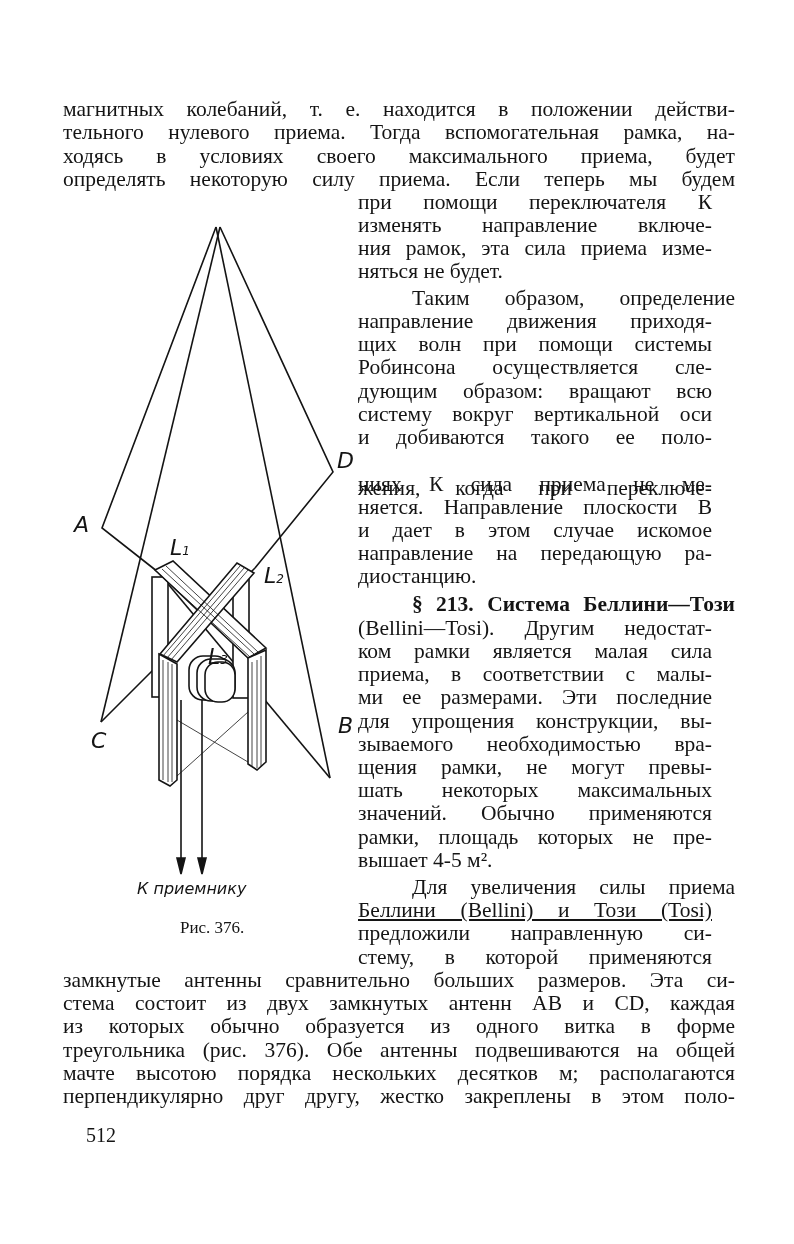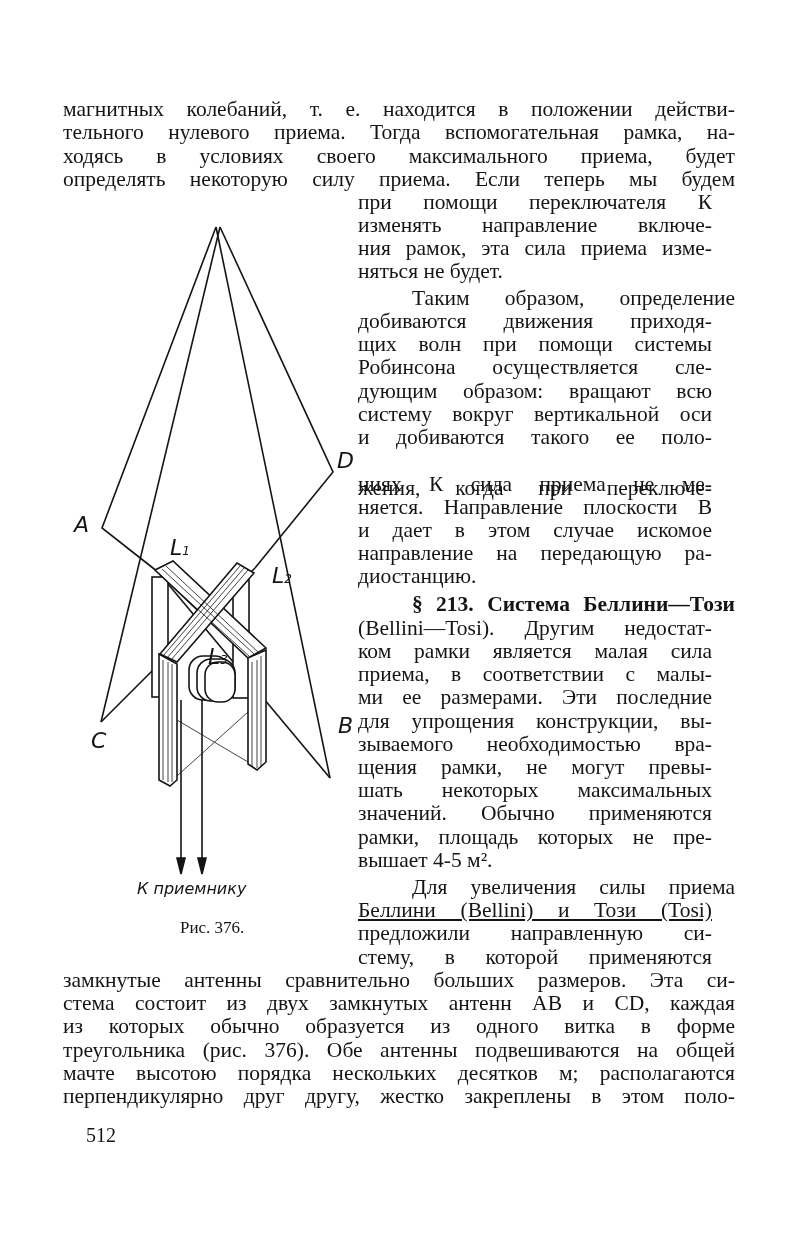--- a/index.html
+++ b/index.html
@@ -29,21 +29,21 @@
   <div class="line full" style="top:145px;">ходясь в условиях своего максимального приема, будет</div>
   <div class="line full" style="top:168px;">определять некоторую силу приема. Если теперь мы будем</div>
 </div>
 
 <div>
   <div class="line col" style="top:191px;">при помощи переключателя К</div>
   <div class="line col" style="top:214px;">изменять направление включе-</div>
   <div class="line col" style="top:237px;">ния рамок, эта сила приема изме-</div>
   <div class="line col last" style="top:260px;">няться не будет.</div>
   <div class="line indent" style="top:287px;">Таким образом, определение</div>
-  <div class="line col" style="top:310px;">добиваются движения приходя-</div>
+  <div class="line col" style="top:310px;">направление движения приходя-</div>
   <div class="line col" style="top:333px;">щих волн при помощи системы</div>
   <div class="line col" style="top:356px;">Робинсона осуществляется сле-</div>
   <div class="line col" style="top:380px;">дующим образом: вращают всю</div>
   <div class="line col" style="top:403px;">систему вокруг вертикальной оси</div>
   <div class="line col" style="top:426px;">и добиваются такого ее поло-</div>
   <div class="line col" style="top:449px;margin-top:28px;">жения, когда при переключе-</div>
   <div class="line col" style="top:473px;">ниях К сила приема не ме-</div>
   <div class="line col" style="top:496px;">няется. Направление плоскости В</div>
   <div class="line col" style="top:519px;">и дает в этом случае искомое</div>
   <div class="line col" style="top:542px;">направление на передающую ра-</div>
@@ -134,19 +134,19 @@
     <polygon points="177,858 185,858 181,874"></polygon>
     <polygon points="198,858 206,858 202,874"></polygon>
   </g>
 </svg>
 
 <div class="fig-lbl" style="left:74px;top:512px;">A</div>
 <div class="fig-lbl" style="left:337px;top:448px;">D</div>
 <div class="fig-lbl" style="left:91px;top:728px;">C</div>
 <div class="fig-lbl" style="left:338px;top:713px;">B</div>
 <div class="fig-lbl" style="left:170px;top:535px;"><span>L</span><span class="fig-sub">1</span></div>
-<div class="fig-lbl" style="left:272px;top:563px;"><span>L</span><span class="fig-sub">2</span></div>
+<div class="fig-lbl" style="left:264px;top:563px;"><span>L</span><span class="fig-sub">2</span></div>
 <div class="fig-lbl" style="left:208px;top:644px;"><span>L</span><span class="fig-sub">3</span></div>
 
 <div class="caption-k">К приемнику</div>
 <div class="caption-fig">Рис. 376.</div>
 
 <div class="page-num">512</div>
 
 </body></html>

